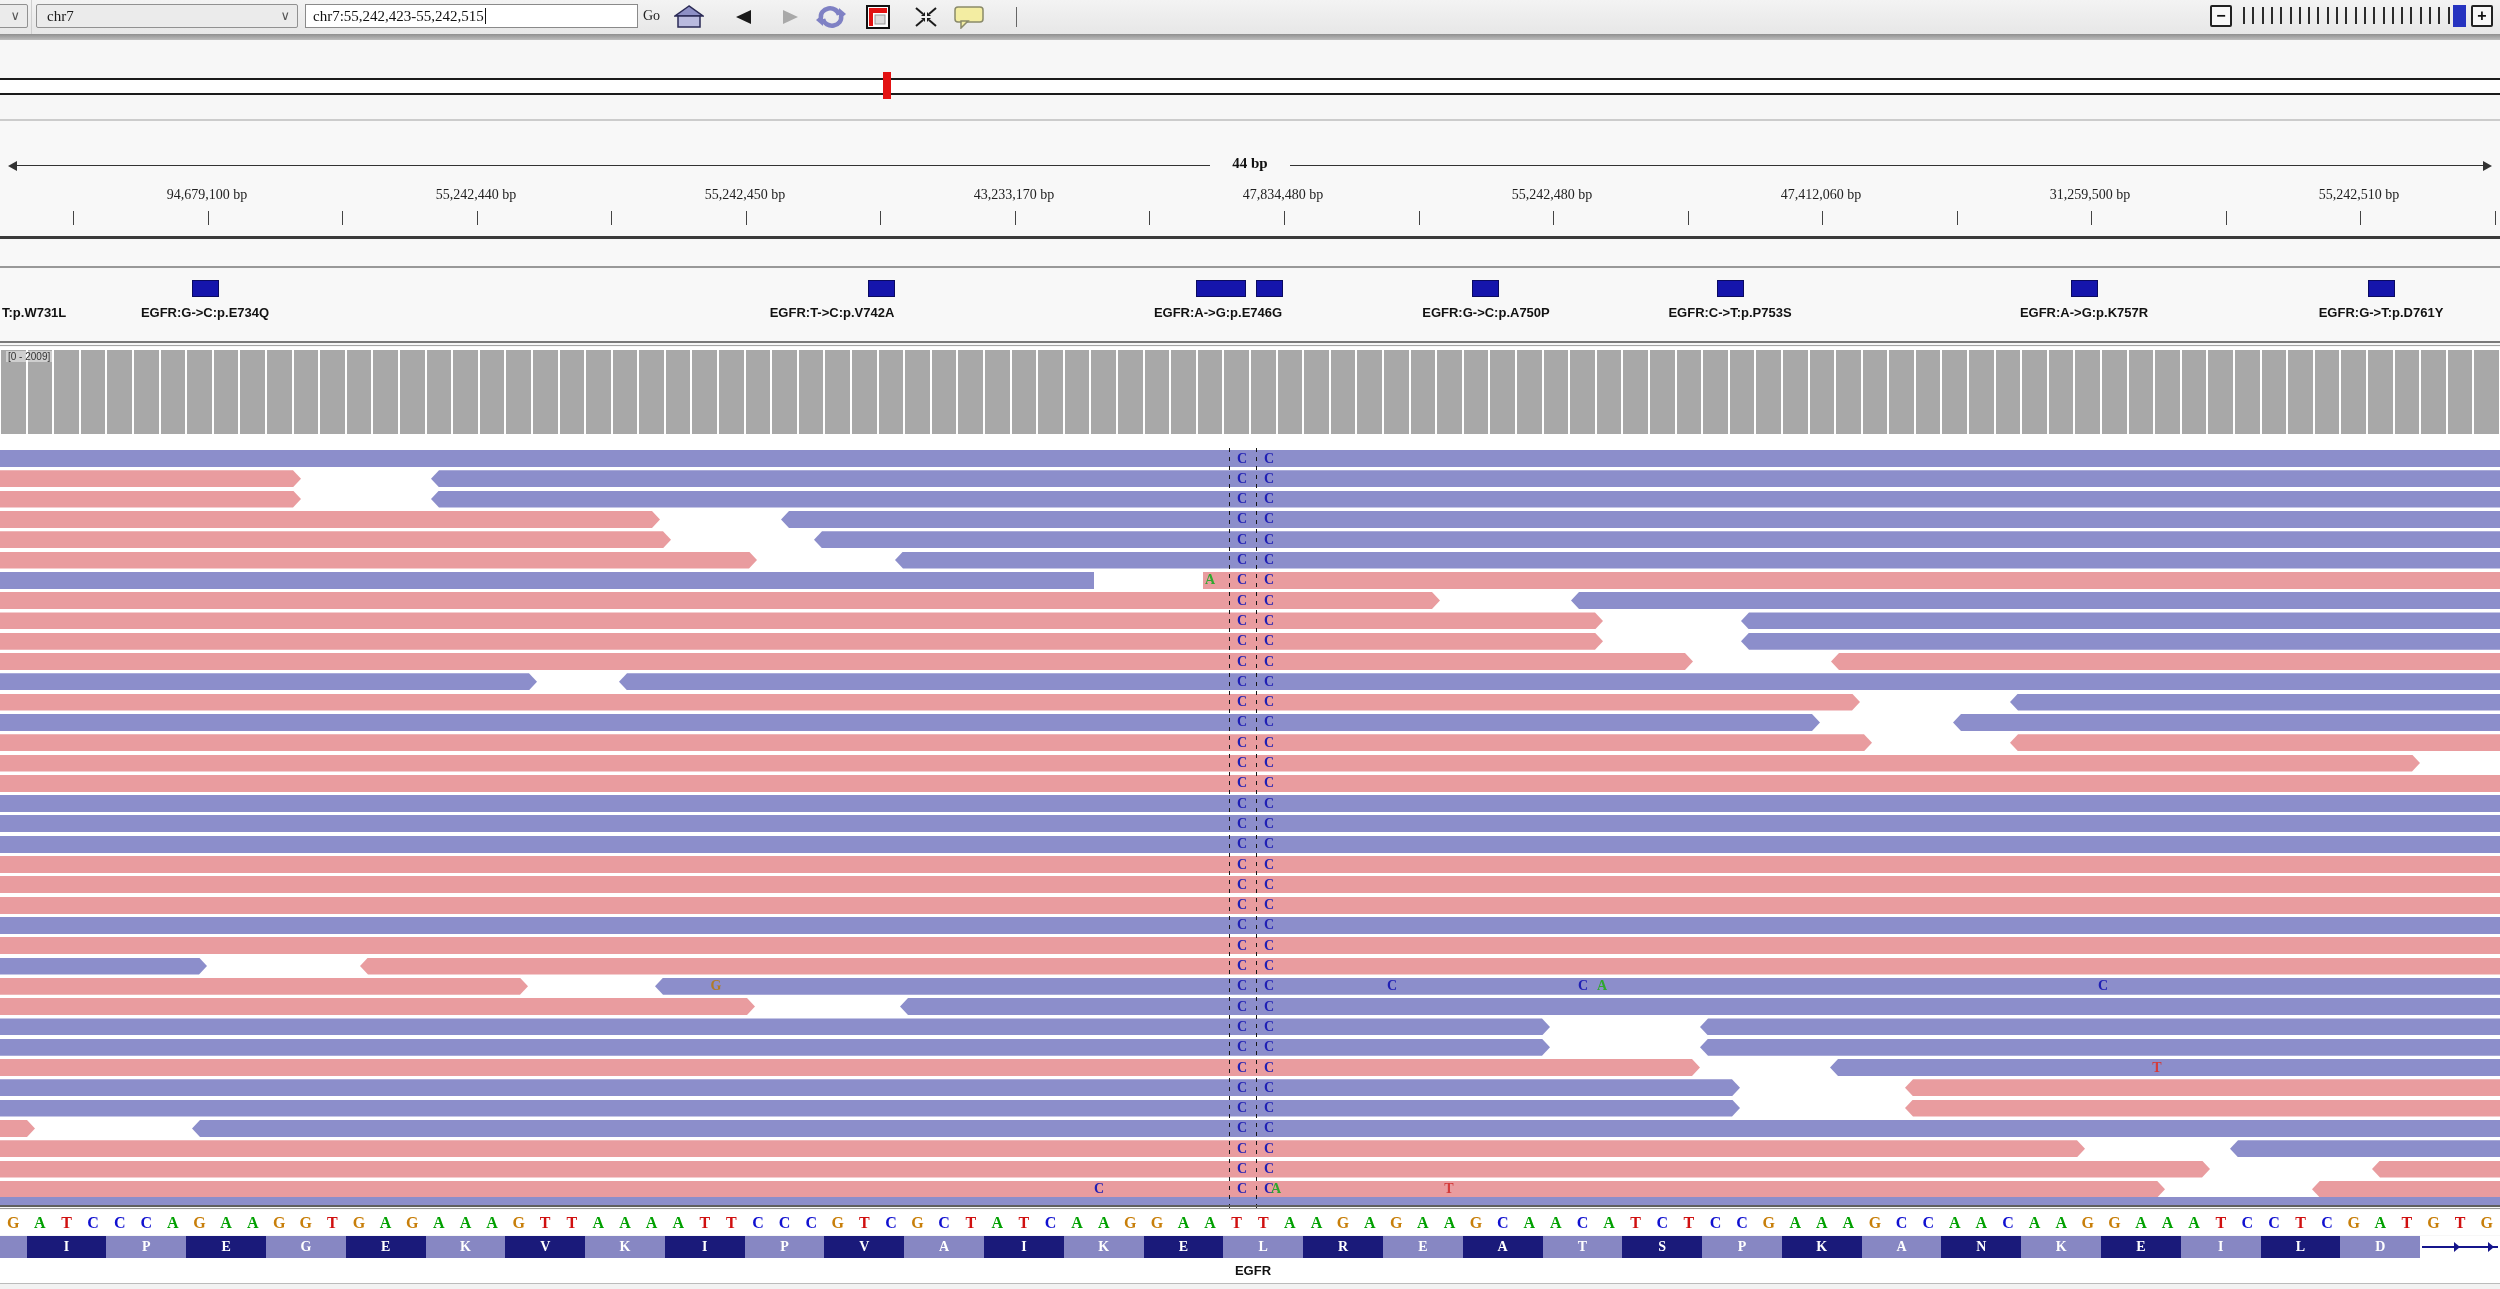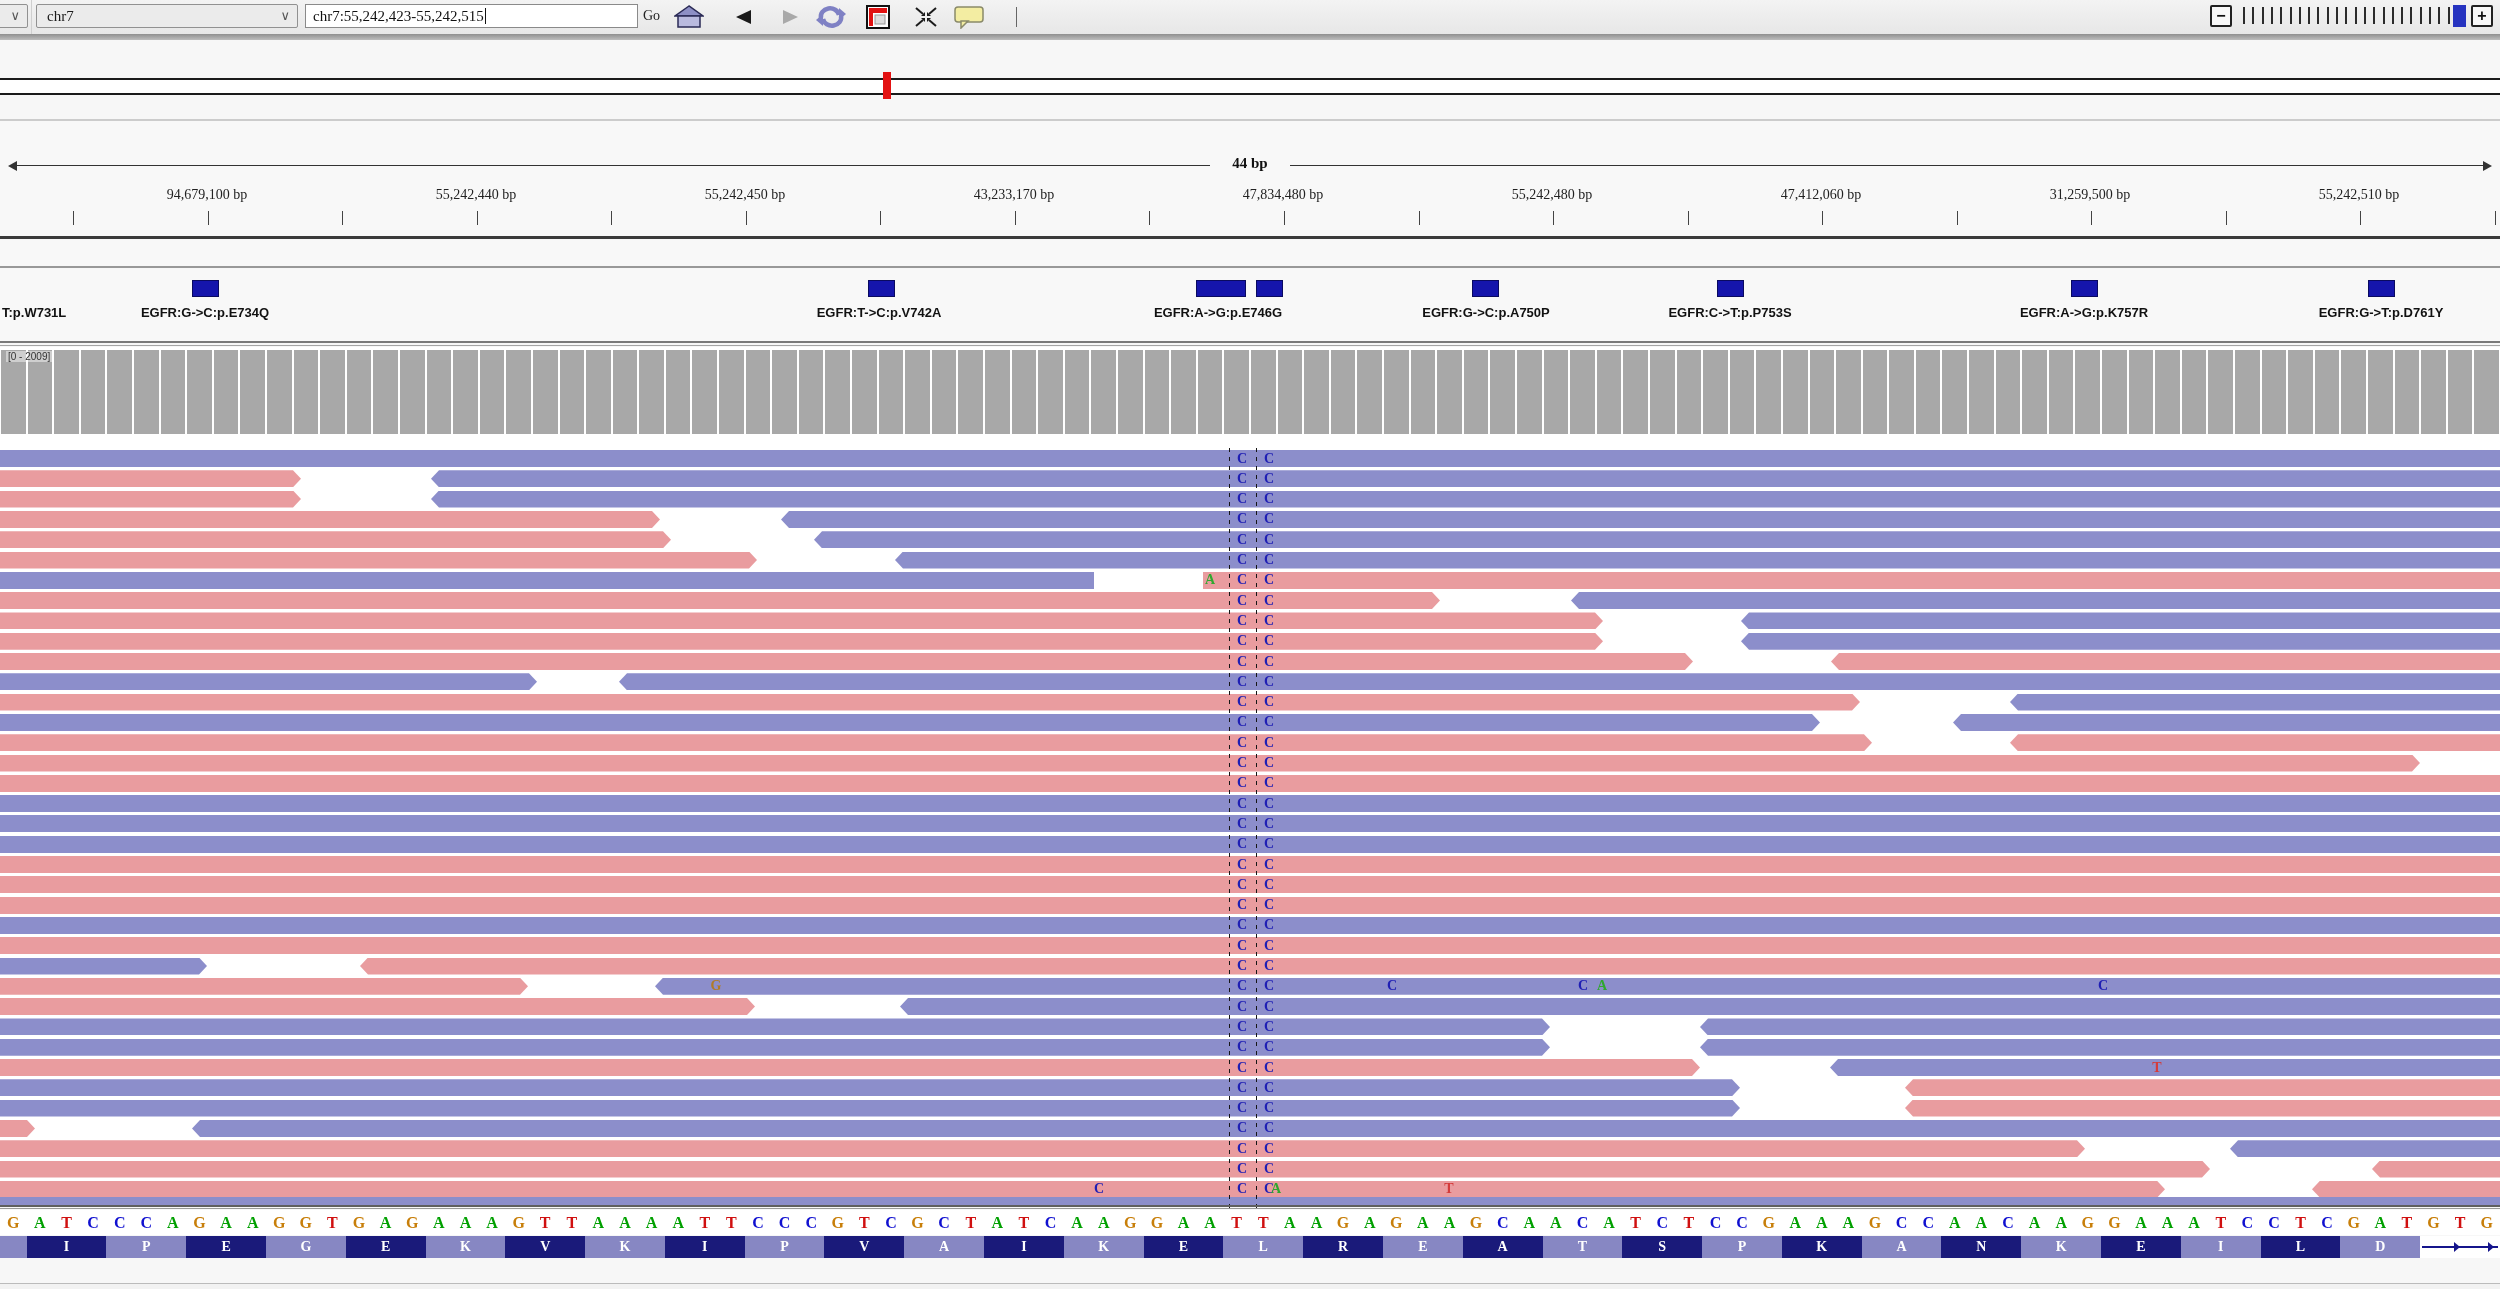--- a/index.html
+++ b/index.html
@@ -232,21 +232,21 @@
   <div class="abs panel-sep" style="top:236px;height:3px;background:#3a3a3a;"></div>
 
   <div class="abs empty-track"></div>
   <div class="abs panel-sep" style="top:266px;height:2px;background:#999;"></div>
 
   <div class="abs mut-track" id="mutTrack">
       <div class="abs mut-label" style="left: 2px;">T:p.W731L</div>
       <div class="abs mut-box" style="left: 192px; width: 27px; background: rgb(21, 21, 172);"></div>
       <div class="abs mut-label" style="left: 205px; transform: translateX(-50%);">EGFR:G-&gt;C:p.E734Q</div>
       <div class="abs mut-box" style="left: 868px; width: 27px; background: rgb(21, 21, 172);"></div>
-      <div class="abs mut-label" style="left: 879px; transform: translateX(-50%);">EGFR:T-&gt;C:p.V742A</div>
+      <div class="abs mut-label" style="left: 832px; transform: translateX(-50%);">EGFR:T-&gt;C:p.V742A</div>
       <div class="abs mut-box" style="left: 1196px; width: 50px; background: rgb(21, 21, 172);"></div>
       <div class="abs mut-label" style="left: 1218px; transform: translateX(-50%);">EGFR:A-&gt;G:p.E746G</div>
       <div class="abs mut-box" style="left: 1256px; width: 27px; background: rgb(21, 21, 172);"></div>
       <div class="abs mut-box" style="left: 1472px; width: 27px; background: rgb(21, 21, 172);"></div>
       <div class="abs mut-label" style="left: 1486px; transform: translateX(-50%);">EGFR:G-&gt;C:p.A750P</div>
       <div class="abs mut-box" style="left: 1717px; width: 27px; background: rgb(21, 21, 172);"></div>
       <div class="abs mut-label" style="left: 1730px; transform: translateX(-50%);">EGFR:C-&gt;T:p.P753S</div>
       <div class="abs mut-box" style="left: 2071px; width: 27px; background: rgb(21, 21, 172);"></div>
       <div class="abs mut-label" style="left: 2084px; transform: translateX(-50%);">EGFR:A-&gt;G:p.K757R</div>
       <div class="abs mut-box" style="left: 2368px; width: 27px; background: rgb(21, 21, 172);"></div>
@@ -710,16 +710,19 @@
       <div class="aa-box" style="left: 1941.49px; width: 79.7872px; background: rgb(26, 26, 122);">N</div>
       <div class="aa-box" style="left: 2021.28px; width: 79.7872px; background: rgb(135, 135, 195);">K</div>
       <div class="aa-box" style="left: 2101.06px; width: 79.7872px; background: rgb(26, 26, 122);">E</div>
       <div class="aa-box" style="left: 2180.85px; width: 79.7872px; background: rgb(135, 135, 195);">I</div>
       <div class="aa-box" style="left: 2260.64px; width: 79.7872px; background: rgb(26, 26, 122);">L</div>
       <div class="aa-box" style="left: 2340.43px; width: 79.7872px; background: rgb(135, 135, 195);">D</div>
       <div class="intron-line" style="left: 2422.21px; width: 75.7872px;"></div>
       <div class="intron-arrow" style="left: 2454.21px;"></div>
       <div class="intron-arrow" style="left: 2488.21px;"></div>
     </div>
+  <div class="abs gene-row">
+    <div class="abs gene-label" style="left:1253px;">EGFR</div>
+  </div>
   <div class="abs panel-sep" style="top:1283px;height:1px;background:#bbb;"></div>
   <div class="abs bottom-strip"></div>
 
 </div>
 
 </body></html>

